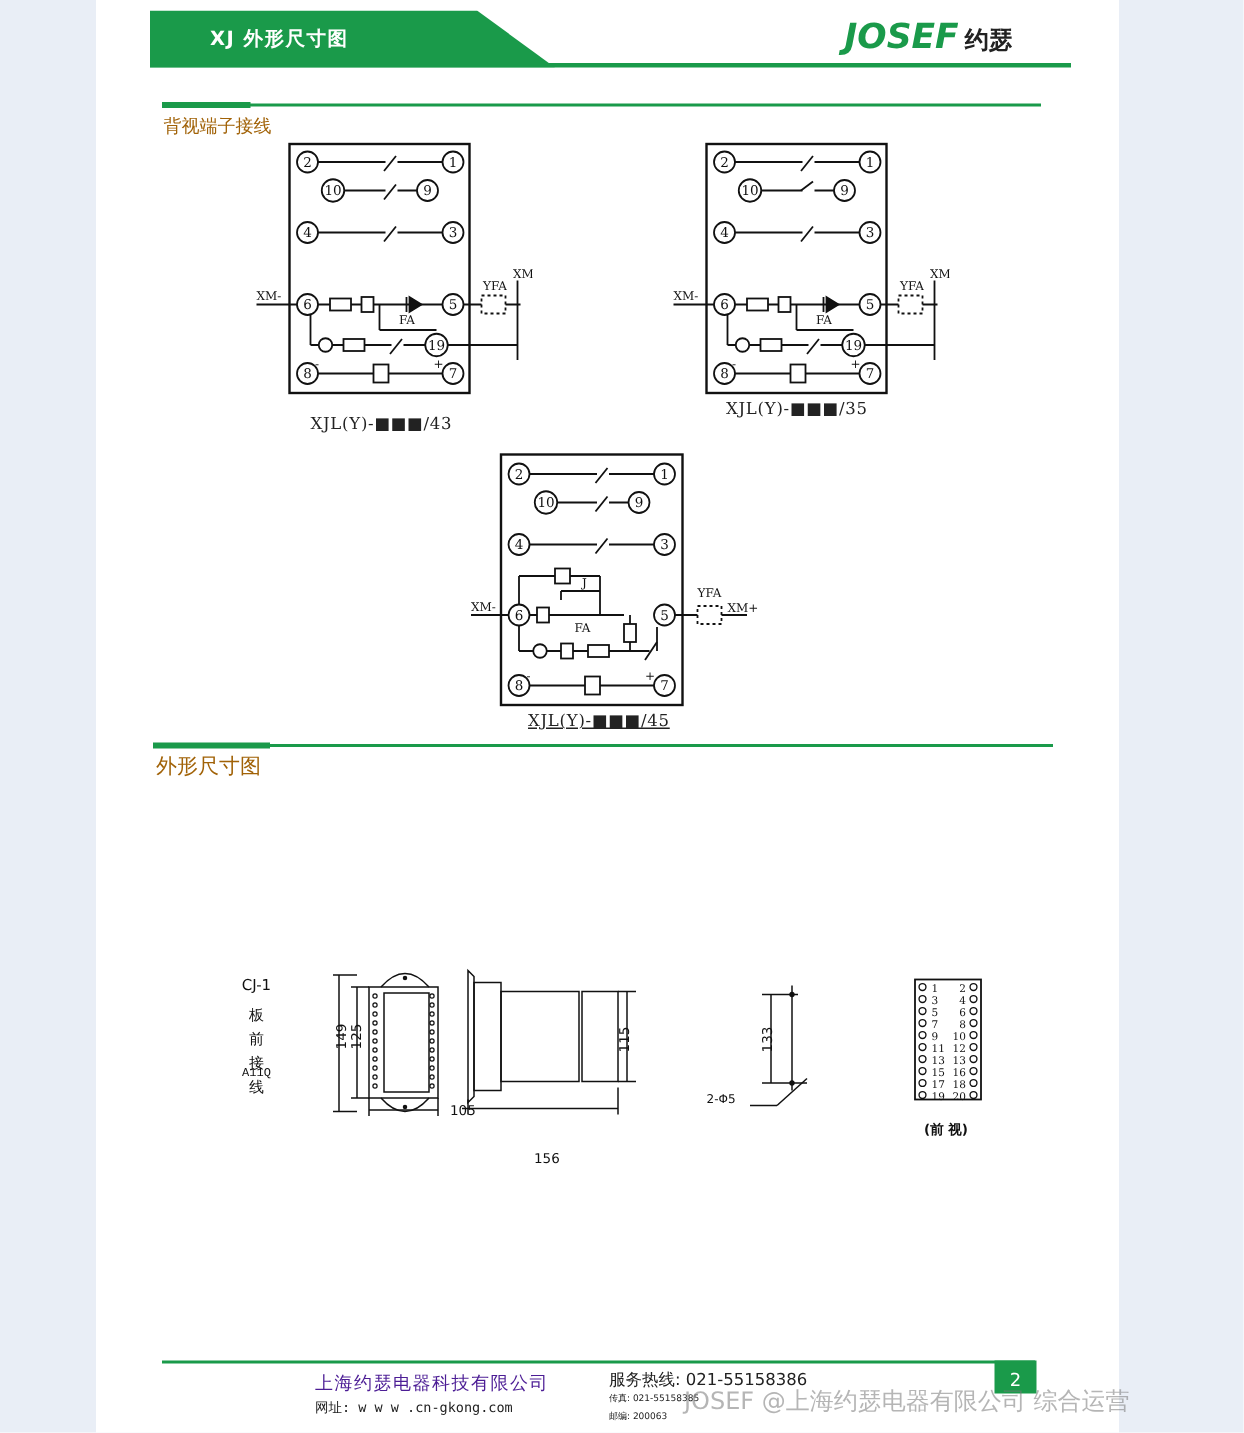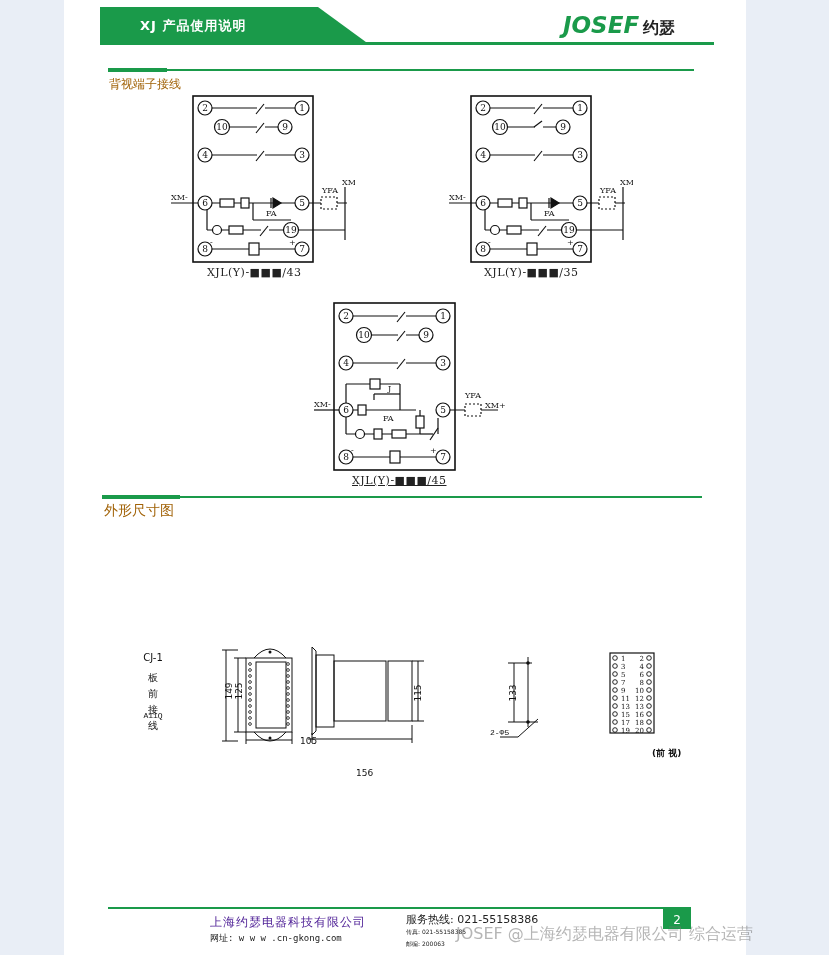--- a/index.html
+++ b/index.html
@@ -26,21 +26,21 @@
     position: absolute; left: 563px; top: 12px; color: #1a9a4a;
     font-family: "DejaVu Sans", sans-serif; font-weight: bold; font-style: italic; font-size: 23px;
   }
   .logo-cn { color: #222; font-style: normal; font-size: 16px; margin-left: 4px; }
   .sec-rule-thin { position: absolute; height: 2px; background: #1a9a4a; }
   .sec-rule-thick { position: absolute; height: 4px; background: #1a9a4a; }
   .sec-title { position: absolute; font-size: 12px; color: #a16207; }
   .sec-title.big { font-size: 14px; }
   .caption { position: absolute; font-size: 11px; color: #222; letter-spacing: 0.5px; white-space: nowrap; }
   .dim-label { position: absolute; font-family: "DejaVu Sans", sans-serif; font-size: 9px; color: #111; }
-  .cj-label { position: absolute; font-family: "DejaVu Sans", sans-serif; font-size: 10px; color: #111; line-height: 16px; text-align: center; width: 30px; }
+  .cj-label { position: absolute; font-family: "DejaVu Sans", sans-serif; font-size: 10px; color: #111; line-height: 16px; text-align: center; width: 30px; margin-left: 18px; }
   .footer-rule { position: absolute; left: 108px; top: 907px; width: 582px; height: 2px; background: #1a9a4a; }
   .footer-company { position: absolute; left: 210px; top: 914px; font-size: 12px; letter-spacing: 1px; color: #4c1d95; }
   .footer-web { position: absolute; left: 210px; top: 932px; font-family: "DejaVu Sans Mono", monospace; font-size: 9px; color: #222; }
   .footer-hotline { position: absolute; left: 406px; top: 912px; font-family: "DejaVu Sans", sans-serif; font-size: 11px; color: #222; text-align: right; }
   .footer-fax { position: absolute; left: 406px; top: 928px; font-family: "DejaVu Sans", sans-serif; font-size: 6px; color: #222; }
   .footer-zip { position: absolute; left: 406px; top: 940px; font-family: "DejaVu Sans", sans-serif; font-size: 6px; color: #222; }
   .page-num-box {
     position: absolute; left: 663px; top: 907px; width: 28px; height: 22px; background: #1a9a4a;
     color: #fff; font-family: "DejaVu Sans", sans-serif; font-size: 12px; text-align: center; line-height: 26px;
   }
@@ -51,21 +51,21 @@
   svg text { font-family: "DejaVu Serif", serif; }
 </style>
 </head>
 <body>
 
 <div class="page"></div>
 
 <svg class="header-band" width="270" height="38" viewBox="0 0 270 38">
   <polygon points="0,0 218,0 270,38 0,38" fill="#1a9a4a"></polygon>
 </svg>
-<div class="header-title">XJ 产品使用说明</div>
+<div class="header-title">XJ 外形尺寸图</div>
 <div class="header-rule"></div>
 <div class="logo">
   <span>JOSEF</span><span class="logo-cn">约瑟</span>
 </div>
 
 <div class="sec-rule-thin" style="left:108px;top:69px;width:586px;"></div>
 <div class="sec-rule-thick" style="left:108px;top:68px;width:59px;"></div>
 <div class="sec-title" style="left:109px;top:76px;">背视端子接线</div>
 
 <svg class="abs" style="left:165px;top:92px;" width="190" height="175" viewBox="0 0 190 175">
@@ -131,21 +131,21 @@
       <text x="40" y="160">8</text>
       <text x="137" y="160">7</text>
   </g>
   <text x="6" y="108" font-size="8" fill="#111">XM-</text>
   <text x="177" y="93" font-size="8" fill="#111">XM+</text>
   <text x="157" y="101" font-size="8" fill="#111">YFA</text>
   <text x="101" y="124" font-size="8" fill="#111">FA</text>
   <text x="45" y="153" font-size="8" fill="#111">-</text>
   <text x="124" y="153" font-size="8" fill="#111">+</text>
 </svg>
-<div class="caption" style="left:207px;top:266px;">XJL(Y)-■■■/43</div>
+<div class="caption" style="left:207px;top:276px;">XJL(Y)-■■■/43</div>
 
 <svg class="abs" style="left:443px;top:92px;" width="190" height="175" viewBox="0 0 190 175">
   <g stroke="#111" fill="none" stroke-width="1.2">
     <rect x="28" y="4" width="120" height="166" stroke-width="1.6"></rect>
     <line x1="47" y1="16" x2="130" y2="16"></line>
       <line x1="58" y1="35" x2="118" y2="35"></line>
     <line x1="47" y1="63" x2="130" y2="63"></line>
     <line x1="6" y1="111" x2="40" y2="111"></line>
       <line x1="47" y1="111" x2="130" y2="111"></line>
     <line x1="140" y1="111" x2="182" y2="111"></line>
@@ -369,21 +369,21 @@
       <line x1="48" y1="2" x2="48" y2="72"></line>
     <line x1="28" y1="67" x2="58" y2="67"></line>
       <line x1="34" y1="8" x2="34" y2="67"></line>
     <line x1="20" y1="82" x2="38" y2="82"></line>
       <line x1="38" y1="82" x2="58" y2="64"></line>
   </g>
   <circle cx="48" cy="8" r="1.8" fill="#111"></circle>
     <circle cx="48" cy="67" r="1.8" fill="#111"></circle>
 </svg>
 <div class="dim-label" style="left:504px;top:688px;transform:rotate(-90deg);">133</div>
-<div class="dim-label" style="left:490px;top:728px;font-size:8px;font-family:Liberation Mono, monospace;">2-Φ5</div>
+<div class="dim-label" style="left:471px;top:728px;font-size:8px;">2-Φ5</div>
 
 <svg class="abs" style="left:609px;top:652px;" width="46" height="82" viewBox="0 0 46 82">
   <rect x="1" y="1" width="44" height="80" fill="#fff" stroke="#111" stroke-width="1.2"></rect>
   <g fill="none" stroke="#111" stroke-width="0.9">
     <circle cx="6" cy="6" r="2.3"></circle>
       <circle cx="6" cy="14" r="2.3"></circle>
       <circle cx="6" cy="22" r="2.3"></circle>
       <circle cx="6" cy="30" r="2.3"></circle>
       <circle cx="6" cy="38" r="2.3"></circle>
       <circle cx="6" cy="46" r="2.3"></circle>
@@ -420,21 +420,21 @@
     <text x="35" y="25">6</text>
     <text x="35" y="33">8</text>
     <text x="35" y="41">10</text>
     <text x="35" y="49">12</text>
     <text x="35" y="57">13</text>
     <text x="35" y="65">16</text>
     <text x="35" y="73">18</text>
     <text x="35" y="81">20</text>
   </g>
 </svg>
-<div class="dim-label" style="left:616px;top:747px;font-size:9px;font-weight:bold;margin-left:36px;">(前 视)</div>
+<div class="dim-label" style="left:616px;top:747px;font-size:9px;font-weight:bold;">(前 视)</div>
 
 <div class="footer-rule"></div>
 <div class="footer-company">上海约瑟电器科技有限公司</div>
 <div class="footer-web">网址: w w w .cn-gkong.com</div>
 <div class="footer-hotline">服务热线: 021-55158386</div>
 <div class="footer-fax">传真: 021-55158385</div>
 <div class="footer-zip">邮编: 200063</div>
 <div class="page-num-box">2</div>
 <div class="watermark">JOSEF @上海约瑟电器有限公司 综合运营</div>
 

